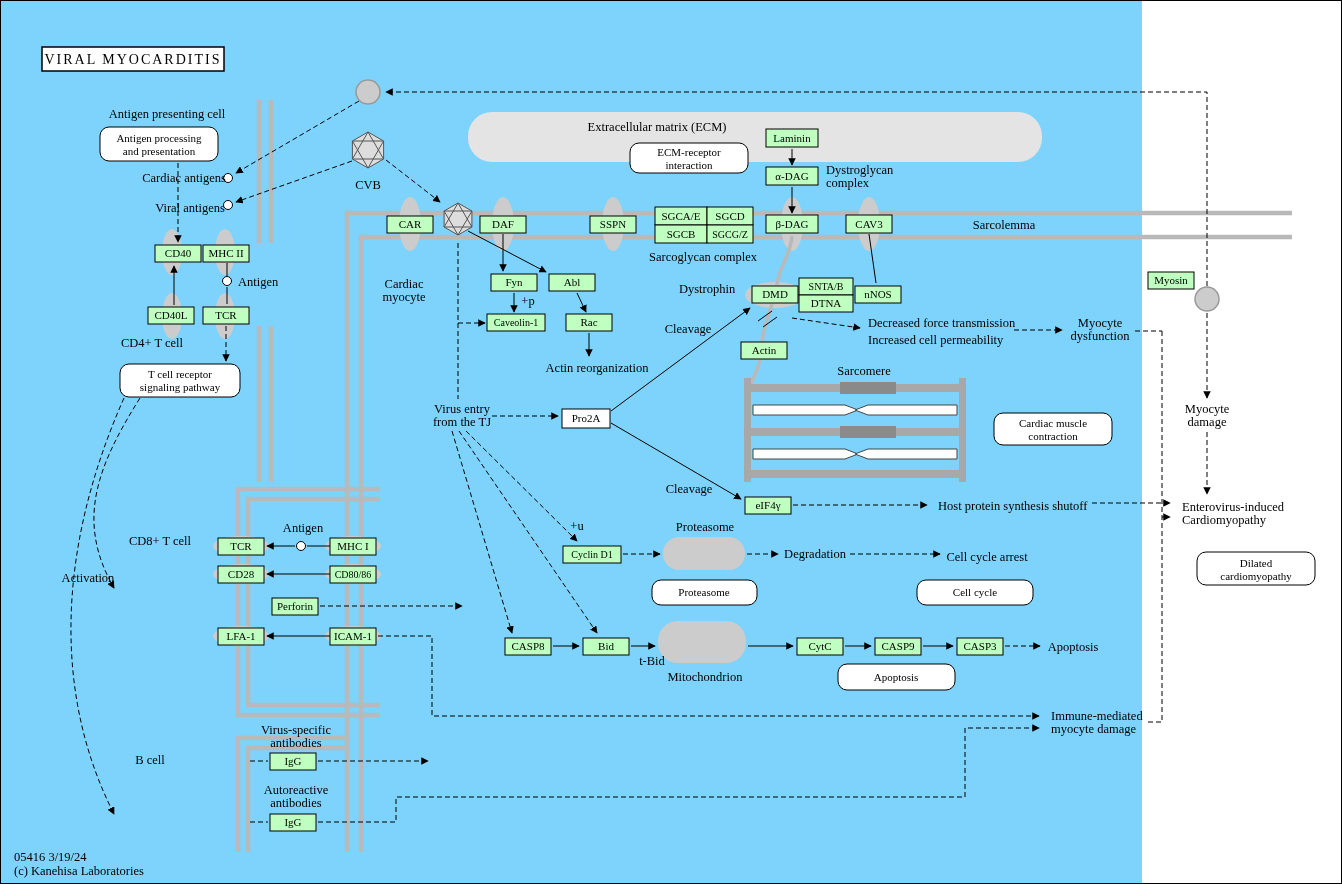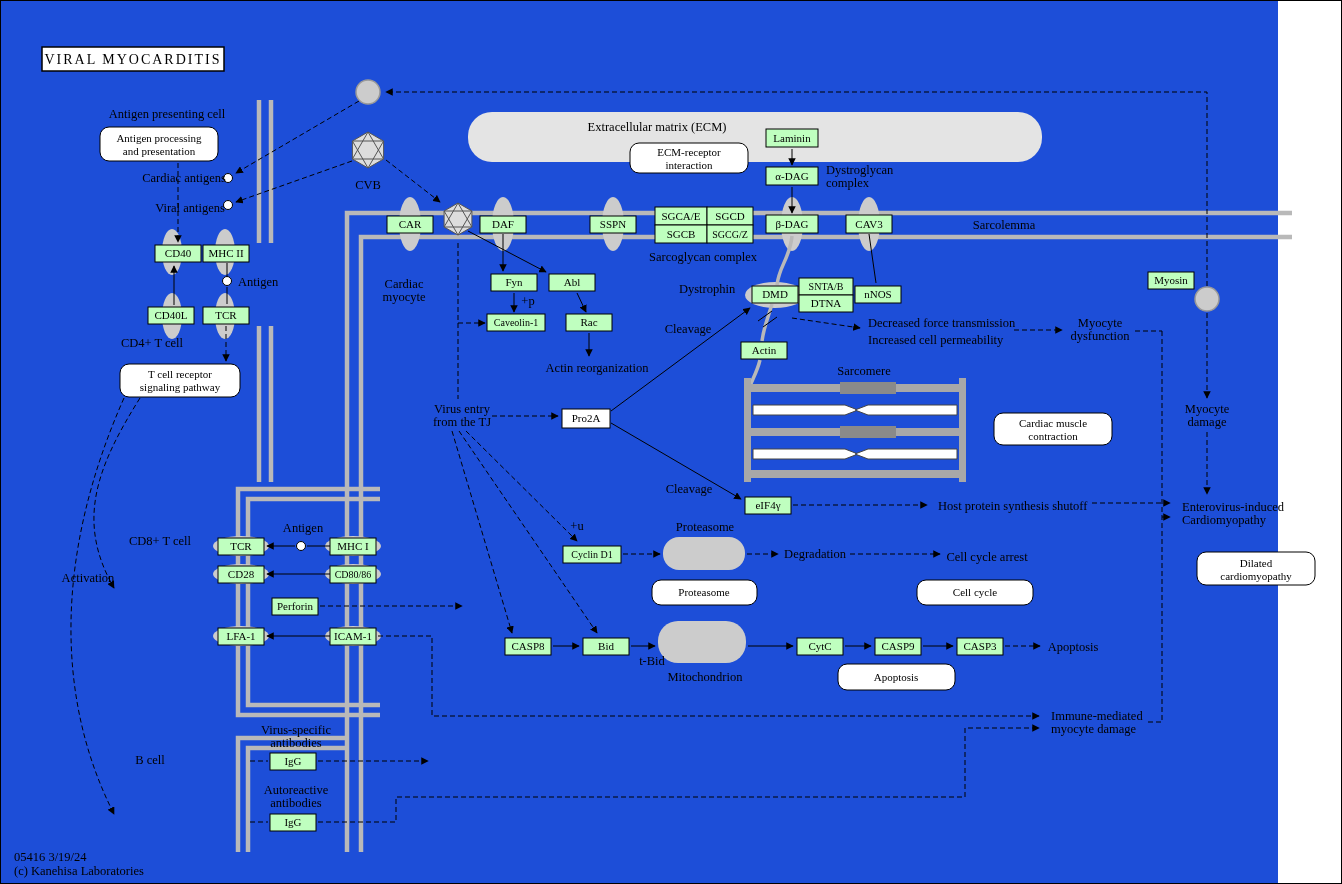--- a/index.html
+++ b/index.html
@@ -1,16 +1,16 @@
 <!DOCTYPE html>
 <html><head>
 <meta charset="utf-8">
 <style>
   html,body{margin:0;padding:0;background:#fff;}
-  .stage{position:relative;width:1278px;height:884px;background:#1d4ed8;}
+  .stage{position:relative;width:1142px;height:884px;background:#7dd3fc;}
   text{font-family:"Liberation Serif",serif;fill:#000;}
   .bl{font-size:11px;text-anchor:middle;}
   .bls{font-size:10px;text-anchor:middle;}
   .fl{font-size:12.5px;text-anchor:middle;}
   .fls{font-size:12.5px;text-anchor:start;}
   .ttl{font-size:14px;text-anchor:middle;letter-spacing:2px;}
   .g{fill:#bfffbf;stroke:#000;stroke-width:1;}
   .wb{fill:#fff;stroke:#000;stroke-width:1;}
   .mem path{stroke:#b9b9b9;stroke-width:4.5;fill:none;}
   .ell{fill:#ccc;}

